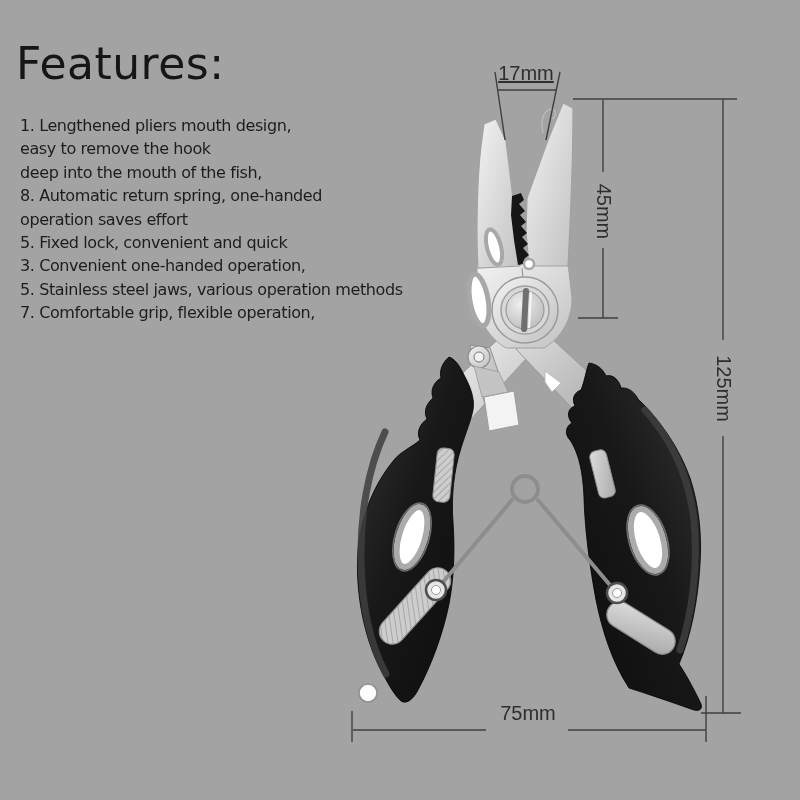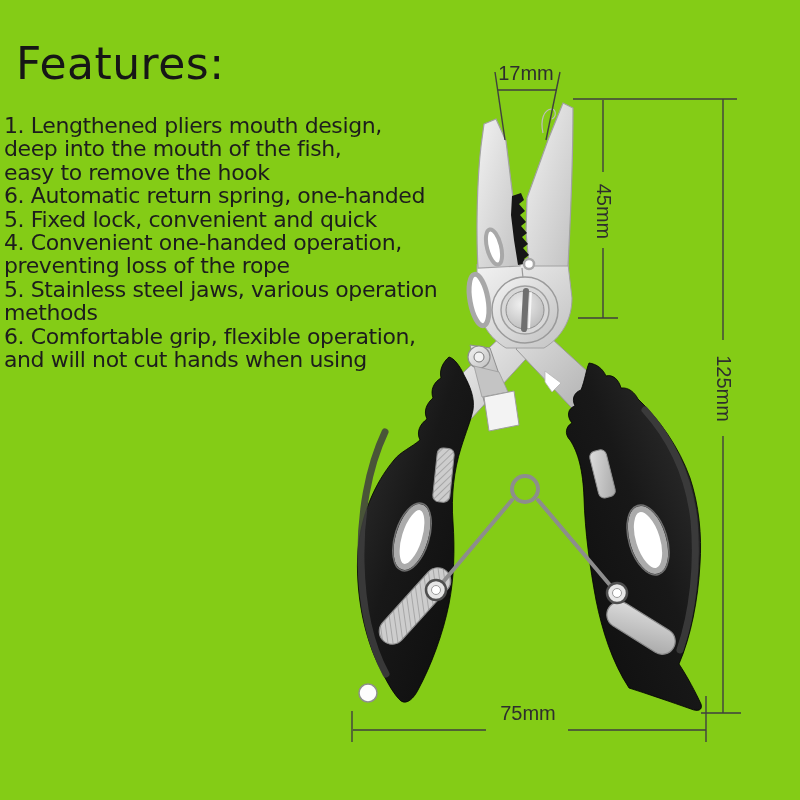--- a/index.html
+++ b/index.html
@@ -1,54 +1,53 @@
 <!DOCTYPE html>
 <html><head>
 <meta charset="utf-8">
 <style>
   html,body{margin:0;padding:0;background:#ffffff;}
   .canvas{
-    position:relative;width:800px;height:800px;background:#84cc16;overflow:hidden;
+    position:relative;width:800px;height:800px;background:#a3a3a3;overflow:hidden;
     font-family:"DejaVu Sans",sans-serif;color:#1d1d1d;
   }
   .features-title{
     position:absolute;left:16px;top:40px;font-size:44px;line-height:1.1;
     color:#161616;letter-spacing:0.5px;
   }
   .features-list{
-    position:absolute;left:4px;top:114px;width:520px;
-    font-size:22px;line-height:23.4px;letter-spacing:-0.4px;color:#1d1d1d;
+    position:absolute;left:20px;top:114px;width:520px;
+    font-size:16px;line-height:23.4px;letter-spacing:-0.4px;color:#1d1d1d;
   }
   .dim-label{
     position:absolute;font-family:"Liberation Sans",sans-serif;
     font-size:20px;color:#2e2e2e;text-align:center;white-space:nowrap;
   }
-  .dim-17{left:497px;top:62px;width:58px;}
+  .dim-17{left:497px;top:62px;width:58px;text-decoration:underline;}
   .dim-45{left:563px;top:200px;width:80px;transform:rotate(90deg);transform-origin:center;}
   .dim-125{left:678px;top:377px;width:90px;transform:rotate(90deg);transform-origin:center;}
   .dim-75{left:488px;top:702px;width:80px;}
   svg.art{position:absolute;left:0;top:0;}
 </style>
 </head>
 <body>
 
 <div class="canvas">
 
   <div class="features-title">Features:</div>
   <div class="features-list">
     <div>1. Lengthened pliers mouth design,</div>
+    <div>easy to remove the hook</div>
     <div>deep into the mouth of the fish,</div>
-    <div>easy to remove the hook</div>
-    <div>6. Automatic return spring, one-handed</div>
+    <div>8. Automatic return spring, one-handed</div>
+    <div>operation saves effort</div>
     <div>5. Fixed lock, convenient and quick</div>
-    <div>4. Convenient one-handed operation,</div>
-    <div>preventing loss of the rope</div>
+    <div>3. Convenient one-handed operation,</div>
     <div>5. Stainless steel jaws, various operation methods</div>
-    <div>6. Comfortable grip, flexible operation,</div>
-    <div>and will not cut hands when using</div>
+    <div>7. Comfortable grip, flexible operation,</div>
   </div>
 
   <svg class="art" width="800" height="800" viewBox="0 0 800 800">
     <defs>
       <linearGradient id="gMetal" x1="0" y1="0" x2="1" y2="1">
         <stop offset="0" stop-color="#f2f2f2"></stop>
           <stop offset="1" stop-color="#c2c2c2"></stop>
       </linearGradient>
       <linearGradient id="gMetalD" x1="0" y1="0" x2="1" y2="1">
         <stop offset="0" stop-color="#dedede"></stop>

